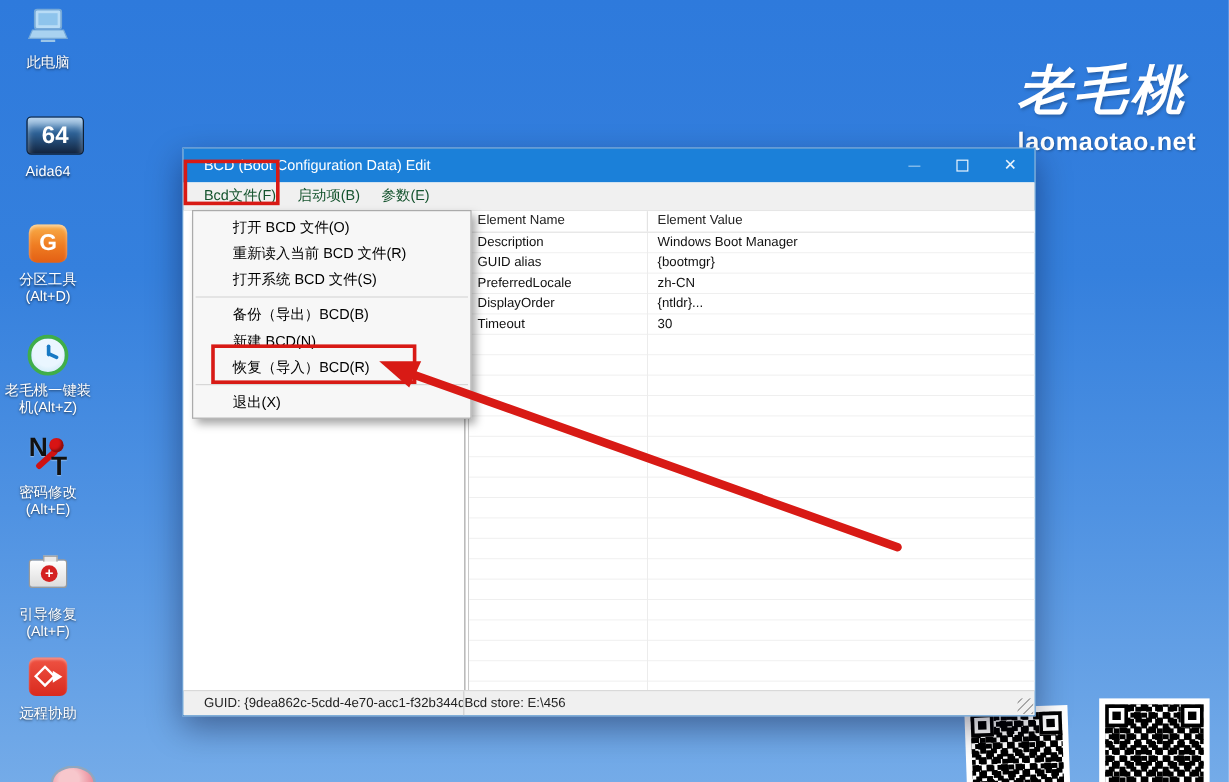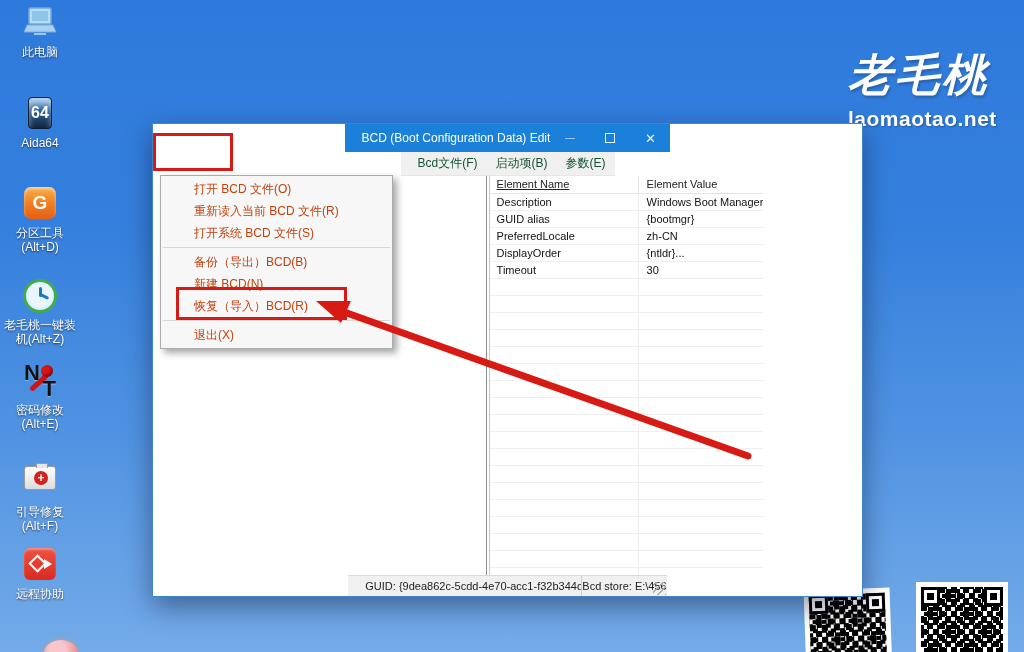--- a/index.html
+++ b/index.html
@@ -7,23 +7,23 @@
   body {
     position:relative;
     font-family:"Liberation Sans","DejaVu Sans",sans-serif;
     background:linear-gradient(180deg,#2e7adc 0%,#3580dd 35%,#4f92e2 65%,#74abe8 100%);
   }
 
   
   .dicon { position:absolute; left:0; width:80px; text-align:center; cursor:default; }
   .dicon .glyph { width:36px; height:36px; margin:0 auto 3px auto; position:relative; }
   .dicon .lbl { color:#fff; font-size:12px; line-height:14px; text-shadow:0 1px 2px rgba(0,0,0,.65); }
-  .ic-aida { width:24px; height:32px; margin:2px auto; border-radius:4px;
+  .ic-aida { width:48px; height:32px; margin:2px auto; border-radius:4px;
     background:linear-gradient(180deg,#7fb2df 0%,#2c5f93 45%,#12233d 100%);
-    border:1px solid #0e1f33; color:#fff; font-weight:bold; font-size:16px;
+    border:1px solid #0e1f33; color:#fff; font-weight:bold; font-size:20px;
     display:flex; align-items:center; justify-content:center;
     box-shadow:inset 0 6px 6px rgba(255,255,255,.45); }
   .ic-dg { width:32px; height:32px; margin:2px auto; border-radius:7px;
     background:linear-gradient(180deg,#f9b04a 0%,#ef7c22 55%,#e35f14 100%);
     color:#fff; font-weight:bold; font-size:19px; display:flex; align-items:center; justify-content:center;
     box-shadow:inset 0 2px 3px rgba(255,255,255,.5); }
   .ic-lmt { width:34px; height:34px; margin:1px auto; border-radius:50%;
     background:radial-gradient(circle at 50% 40%, #eaf6ff 55%, #bfe3f2 100%);
     border:3px solid #3fae49; position:relative; }
   .ic-lmt .hand1,.ic-lmt .hand2 { position:absolute; background:#1779c4; border-radius:2px; }
@@ -58,21 +58,21 @@
   
   .watermark { position:absolute; left:848px; top:46px; color:#fff; }
   .watermark .brand { font-size:44px; font-weight:bold; font-style:italic; letter-spacing:3px;
     text-shadow:1px 2px 3px rgba(0,0,0,.25); font-family:"DejaVu Serif","Liberation Serif",serif; }
   .watermark .domain { font-size:21px; font-weight:bold; margin-top:2px; letter-spacing:.5px;
     text-shadow:1px 1px 2px rgba(0,0,0,.3); }
 
   
   .window { position:absolute; left:152px; top:123px; width:711px; height:474px;
     background:#fff; border:1px solid #3f86c9; box-shadow:0 10px 26px rgba(0,0,30,.4);
-    display:flex; flex-direction:column; z-index:10;align-items:center; }
+    display:flex; flex-direction:column; z-index:10; }
   .titlebar { height:28px; background:#1b80d9; display:flex; align-items:center; flex:0 0 auto; }
   .titlebar .ttl { color:#fff; font-size:12px; padding-left:17px; flex:1 1 auto; }
   .tbtn { width:40px; height:28px; display:flex; align-items:center; justify-content:center; color:#fff; }
   .tbtn.min span { display:block; width:10px; height:1px; background:rgba(255,255,255,.55); }
   .tbtn.max span { display:block; width:10px; height:10px; border:1px solid #eaf4fd; }
   .tbtn.close { font-size:13px; color:#eaf4fd; }
 
   .menubar { height:24px; background:#f0f0f0; display:flex; align-items:center;
     padding-left:8px; flex:0 0 auto; border-bottom:1px solid #e6e6e6; }
   .menubar .mitem { font-size:12px; color:#14532d; padding:3px 9px; }
@@ -80,37 +80,37 @@
   .content { flex:1 1 auto; display:flex; background:#fff; min-height:0; }
   .treepanel { width:235px; background:#fff; border-right:1px solid #8f8f8f; }
   .splitter { width:3px; background:#fff; border-right:1px solid #c9c9c9; }
   .listpanel { flex:1 1 auto; background:#fff; position:relative;
     background-image:
       linear-gradient(to right, transparent 148px, #ececec 148px, #ececec 149px, transparent 149px),
       repeating-linear-gradient(to bottom, transparent 0, transparent 16px, #efefef 16px, #efefef 17px);
     background-position:0 18px, 0 18px; background-repeat:no-repeat, repeat;
     background-size:100% 100%, 100% 17px; }
   .listhdr { height:18px; display:flex; background:#fff; border-bottom:1px solid #e3e3e3; }
-  .listhdr .h1 { width:149px; font-size:11px; color:#222; padding:2px 0 0 7px; border-right:1px solid #e3e3e3;text-decoration:underline; }
+  .listhdr .h1 { width:149px; font-size:11px; color:#222; padding:2px 0 0 7px; border-right:1px solid #e3e3e3; }
   .listhdr .h2 { flex:1; font-size:11px; color:#222; padding:2px 0 0 8px; }
   .lrow { height:17px; display:flex; }
   .lrow .c1 { width:149px; font-size:11px; color:#111; padding:2px 0 0 7px; white-space:nowrap; overflow:hidden; }
   .lrow .c2 { flex:1; font-size:11px; color:#111; padding:2px 0 0 8px; white-space:nowrap; overflow:hidden; }
 
   .statusbar { height:21px; background:#f0f0f0; border-top:1px solid #d9d9d9; display:flex;
     align-items:center; font-size:11px; color:#222; flex:0 0 auto; position:relative; }
   .statusbar .sec1 { width:233px; padding-left:17px; white-space:nowrap; overflow:hidden; }
   .statusbar .sec2 { padding-left:0; border-left:1px solid #cfcfcf; height:100%; display:flex; align-items:center; }
   .statusbar .grip { position:absolute; right:1px; bottom:1px; width:13px; height:13px;
     background:repeating-linear-gradient(135deg, transparent 0 2px, #a8a8a8 2px 3px, transparent 3px 5px); }
 
   
   .dropdown { position:absolute; left:160px; top:175px; width:233px; background:#f7f7f7;
     border:1px solid #ababab; box-shadow:4px 4px 7px rgba(0,0,0,.35); z-index:30; padding:2px 0; }
-  .dropdown .ditem { font-size:12px; color:#c2410c; padding:4px 8px 4px 33px; line-height:14px; white-space:nowrap; }
+  .dropdown .ditem { font-size:12px; color:#000000; padding:4px 8px 4px 33px; line-height:14px; white-space:nowrap; }
   .dropdown .dsep { border-top:1px solid #d7d7d7; margin:3px 2px; }
 
   
   .annobox { position:absolute; border:3px solid #d81a15; z-index:40; }
   .box-menu { left:153px; top:133px; width:80px; height:38px; }
   .box-item { left:176px; top:287px; width:171px; height:33px; }
   .arrow-svg { position:absolute; left:0; top:0; width:1024px; height:652px; z-index:50; pointer-events:none; }
 
   
   .qr { position:absolute; background:#fff; padding:5px; z-index:5; }

